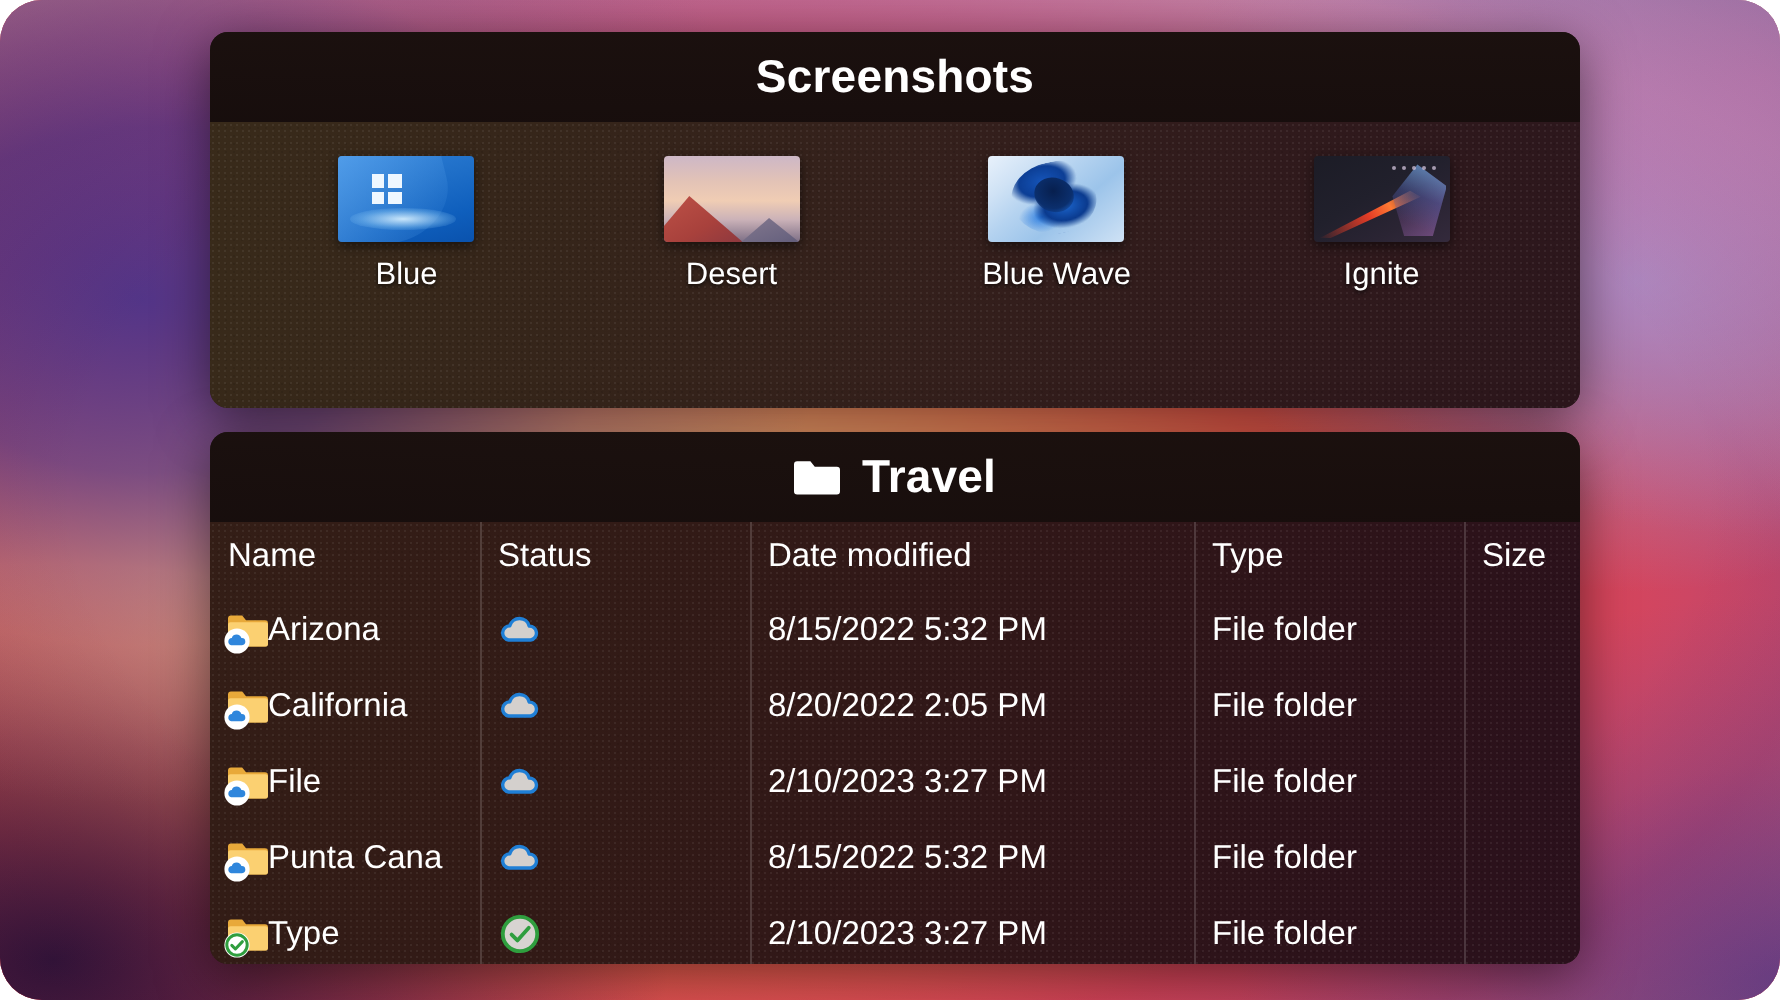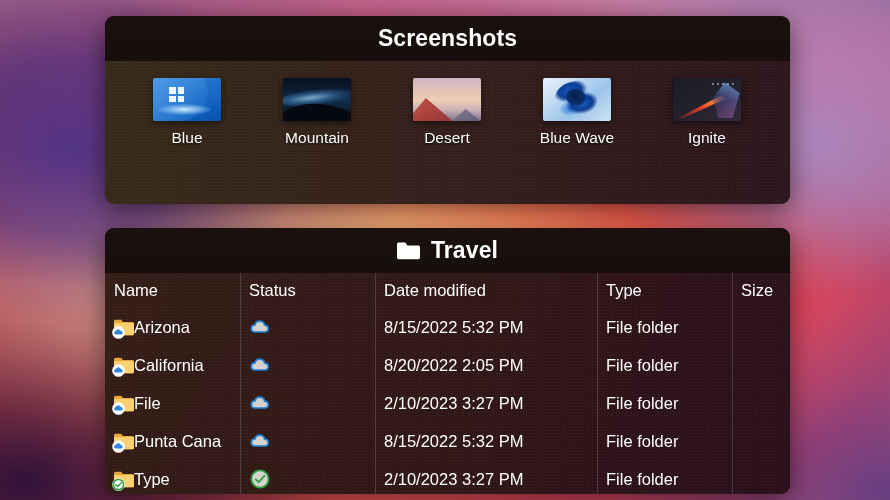--- a/index.html
+++ b/index.html
@@ -10,20 +10,21 @@
     overflow: hidden;
     font-family: "Liberation Sans", sans-serif;
   }
 
   #root {
     position: relative;
     width: 890px;
     height: 500px;
     background: #b91c1c;
     overflow: hidden;
+    border-radius: 21px;
   }
 
   
   .wallpaper {
     position: absolute;
     inset: 0;
     background:
       radial-gradient(ellipse 120% 95% at 34% 62%,
         #ffe9ae 0%,
         #ffd694 9%,
@@ -294,21 +295,21 @@
       linear-gradient(320deg, rgba(170,110,190,0.55) 0%, rgba(120,70,140,0.2) 60%, rgba(90,60,120,0) 90%);
     clip-path: polygon(22% 100%, 0% 44%, 46% 0%, 100% 30%, 74% 100%);
   }
   .ignite-dots {
     position:absolute; right:10%; top:11%;
     display:flex; gap:3px; z-index:3;
   }
   .ignite-dots i { width:2px; height:2px; background:rgba(215,200,225,0.72); display:block; border-radius:50%; }
 
   
-  #travel-panel { left: 105px; top: 228px; width: 685px; height: 266px; }
+  #travel-panel { left: 105px; top: 216px; width: 685px; height: 266px; }
   #travel-panel .panel-body { height: 221px; }
 
   .folder-title-icon {
     width: 23px; height: 18px;
     position: relative;
     flex: none;
     display: block;
   }
   .folder-title-icon svg { display: block; }
 
@@ -409,24 +410,20 @@
             <div class="winlogo">
               <i></i>
                 <i></i>
                 <i></i>
                 <i></i>
             </div>
           </div>
           <div class="thumb-label">Blue</div>
         </div>
 
-        <div class="thumb-cell">
-          <div class="thumb-img art-mountain"></div>
-          <div class="thumb-label">Mountain</div>
-        </div>
 
         <div class="thumb-cell">
           <div class="thumb-img art-desert"></div>
           <div class="thumb-label">Desert</div>
         </div>
 
         <div class="thumb-cell">
           <div class="thumb-img art-bluewave"></div>
           <div class="thumb-label">Blue Wave</div>
         </div>

